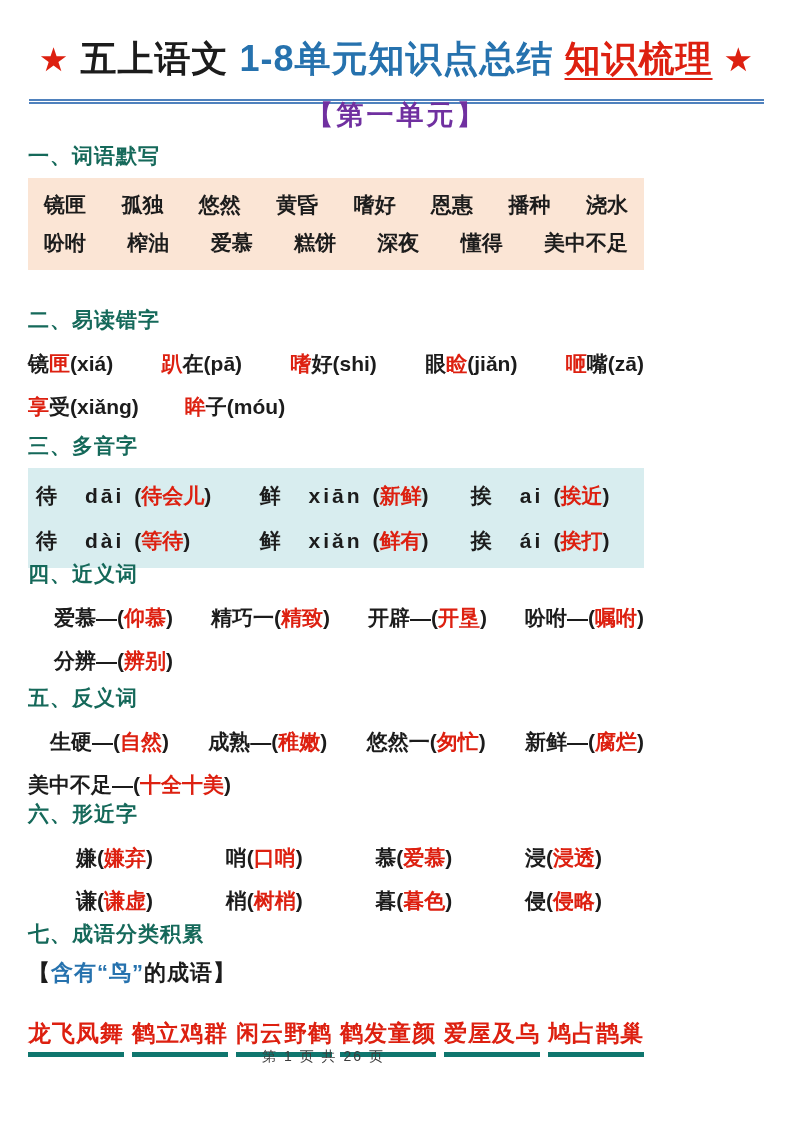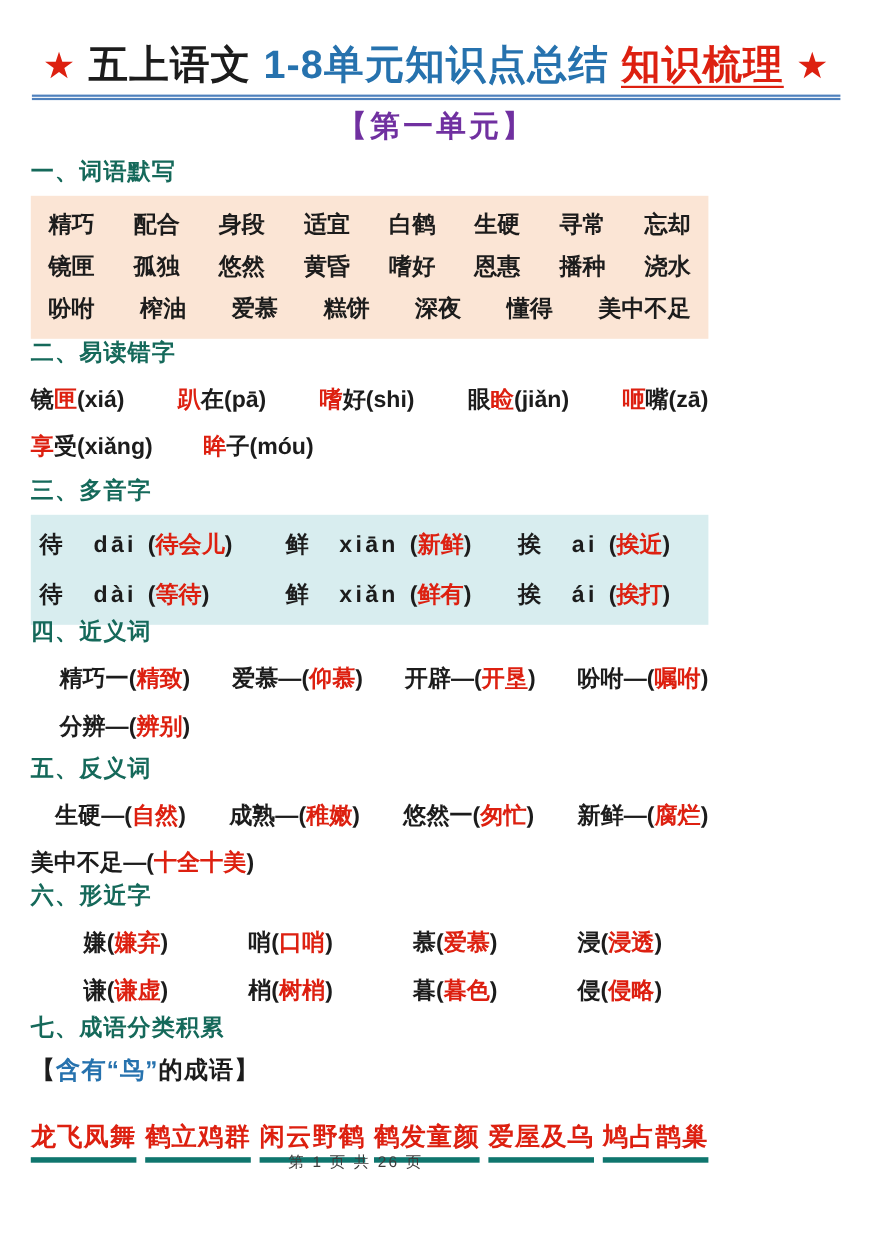--- a/index.html
+++ b/index.html
@@ -10,21 +10,21 @@
   }
   .k{color:var(--ink,#1c1c1c);}
   .r{color:var(--red,#dd2010);}
   .b{color:var(--blue,#2672ae);}
 
   
   .title-wrap{position:absolute;top:38px;left:0;width:793px;text-align:center;}
   .title{
     display:inline-block;font-size:36px;font-weight:bold;line-height:1.15;
     letter-spacing:1px;border-bottom:5px double var(--rule,#4f81bd);
-    padding:0 10px 7px 10px;white-space:nowrap;
+    padding:0 10px 20px 10px;white-space:nowrap;
   }
   .title .star{font-size:33px;}
   .title .t-blue{color:var(--blue,#2672ae);}
   .title .t-red{
     color:var(--red,#dd2010);
     text-decoration:underline;text-decoration-thickness:2px;text-underline-offset:7px;
   }
   .subtitle{
     position:absolute;top:97px;left:0;width:793px;text-align:center;
     color:var(--purple,#7030a0);font-size:27px;font-weight:bold;letter-spacing:3px;
@@ -90,30 +90,20 @@
   </div>
 </div>
 
 <div class="subtitle">【第一单元】</div>
 
 <div id="sections">
     <div class="sec" id="sec-words">
       <div class="heading">一、词语默写</div>
       <div class="words-block">
         <div class="words-row">
-          <span class="k">精巧</span>
-          <span class="k">配合</span>
-          <span class="k">身段</span>
-          <span class="k">适宜</span>
-          <span class="k">白鹤</span>
-          <span class="k">生硬</span>
-          <span class="k">寻常</span>
-          <span class="k">忘却</span>
-        </div>
-        <div class="words-row">
           <span class="k">镜匣</span>
           <span class="k">孤独</span>
           <span class="k">悠然</span>
           <span class="k">黄昏</span>
           <span class="k">嗜好</span>
           <span class="k">恩惠</span>
           <span class="k">播种</span>
           <span class="k">浇水</span>
         </div>
         <div class="words-row">
@@ -152,22 +142,22 @@
         <div class="py-row">
           <span class="py-cell"><span class="py-char k">待</span><span class="py k">dài</span><span class="k">(</span><span class="r">等待</span><span class="k">)</span></span>
           <span class="py-cell"><span class="py-char k">鲜</span><span class="py k">xiǎn</span><span class="k">(</span><span class="r">鲜有</span><span class="k">)</span></span>
           <span class="py-cell"><span class="py-char k">挨</span><span class="py k">ái</span><span class="k">(</span><span class="r">挨打</span><span class="k">)</span></span>
         </div>
       </div>
     </div>
     <div class="sec" id="sec-syn">
       <div class="heading">四、近义词</div>
       <div class="pair-row full">
+        <span class="pair"><span class="k">爱慕—(</span><span class="r">仰慕</span><span class="k">)</span></span>
         <span class="pair"><span class="k">精巧一(</span><span class="r">精致</span><span class="k">)</span></span>
-        <span class="pair"><span class="k">爱慕—(</span><span class="r">仰慕</span><span class="k">)</span></span>
         <span class="pair"><span class="k">开辟—(</span><span class="r">开垦</span><span class="k">)</span></span>
         <span class="pair"><span class="k">吩咐—(</span><span class="r">嘱咐</span><span class="k">)</span></span>
       </div>
       <div class="pair-row">
         <span class="pair"><span class="k">分辨—(</span><span class="r">辨别</span><span class="k">)</span></span>
       </div>
     </div>
     <div class="sec" id="sec-ant">
       <div class="heading">五、反义词</div>
       <div class="pair-row full">

